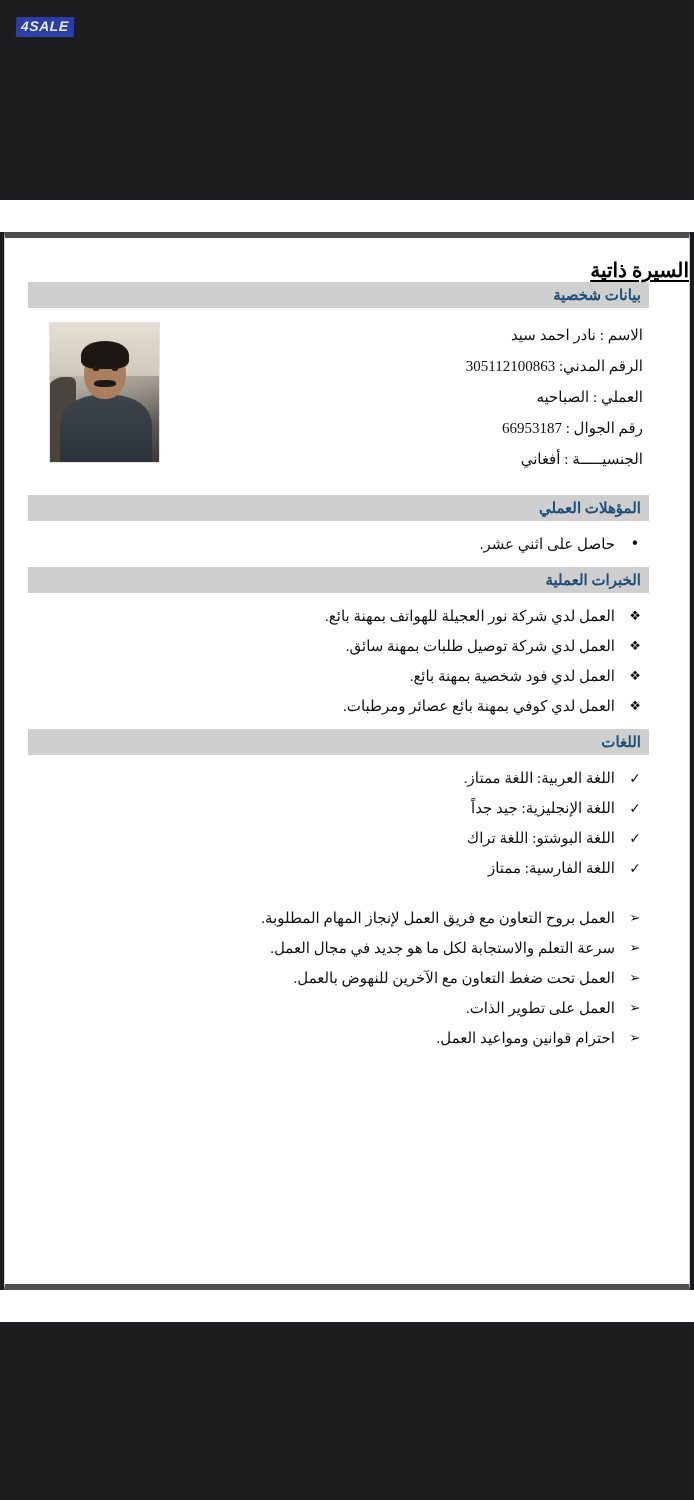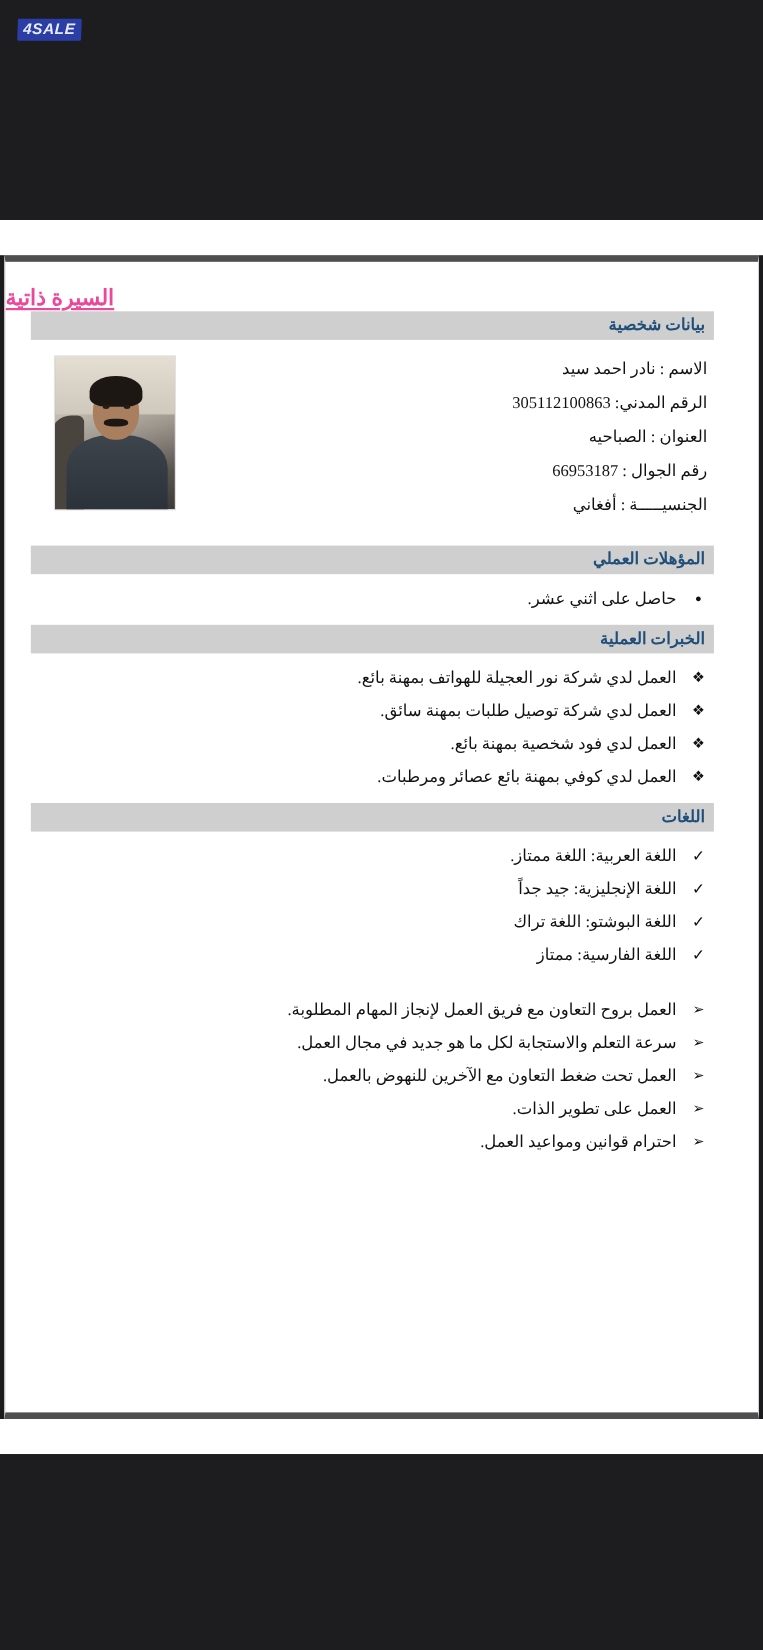--- a/index.html
+++ b/index.html
@@ -79,22 +79,22 @@
   }
   .page-inner {
     position: relative;
     width: 100%;
     height: 100%;
     padding: 0;
   }
 
   .doc-title {
     margin: 20px 0 0 0;
-    text-align: left;
-    color: #ec4899;
+    text-align: right;
+    color: #000000;
     font-size: 20px;
     font-weight: bold;
     text-decoration: underline;
     text-underline-offset: 3px;
     letter-spacing: 0.3px;
   }
 
   
   .section-bar {
     margin: 0 40px 0 23px;
@@ -240,21 +240,21 @@
         <div class="body"></div>
         <div class="head"></div>
         <div class="hair"></div>
         <div class="eye-l"></div>
         <div class="eye-r"></div>
         <div class="mustache"></div>
       </div>
       <ul class="pi-list">
         <li>الاسم : نادر احمد سيد</li>
         <li>الرقم المدني: 305112100863</li>
-        <li>العنوان : الصباحيه</li>
+        <li>العملي : الصباحيه</li>
         <li>رقم الجوال : 66953187</li>
         <li>الجنسيـــــة : أفغاني</li>
       </ul>
     </div>
 
     <div class="section-bar">المؤهلات العملي</div>
     <div class="pad-sm"></div>
     <ul class="bul dot">
       <li>
         <span class="mk">•</span>

